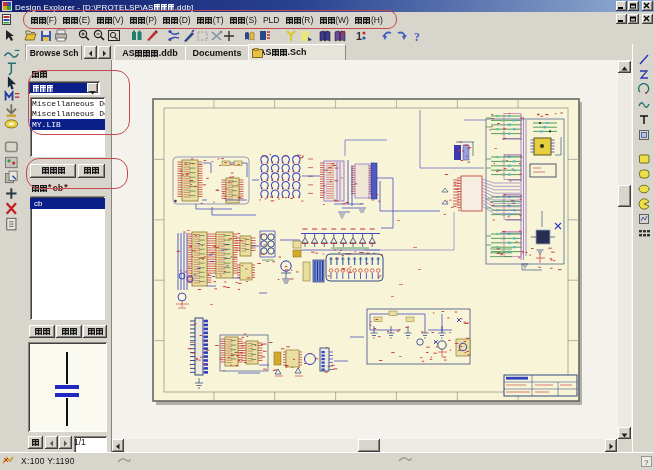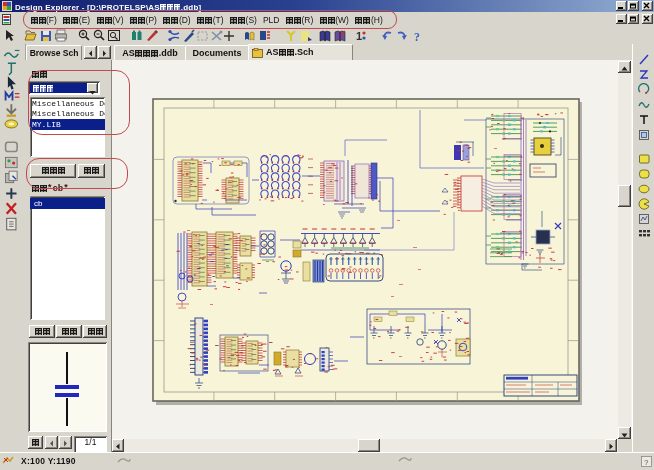--- a/index.html
+++ b/index.html
@@ -18,21 +18,21 @@
 </style></head>
 <body>
 <div class="abs" style="left:0;top:0;width:654px;height:12px;background:linear-gradient(90deg,#111f6e 0%,#29418f 45%,#93aed2 100%)"></div>
 <svg class="abs" style="left:2px;top:1px" width="10" height="10">
 <rect x="0" y="0" width="10" height="10" fill="#d8d5cd"></rect>
 <rect x="1" y="1" width="4" height="4" fill="#d03020"></rect>
     <rect x="5" y="1" width="4" height="4" fill="#3050c0"></rect>
 <rect x="1" y="5" width="4" height="4" fill="#e0a020"></rect>
     <rect x="5" y="5" width="4" height="4" fill="#30a040"></rect>
   </svg>
-<div class="abs" style="left:15px;top:2.5px;font-size:8px;font-weight:bold;color:#fff;letter-spacing:0.2px">Design Explorer - [D:\PROTELSP\AS<i class="cjw"></i><i class="cjw"></i><i class="cjw"></i>.ddb]</div>
+<div class="abs" style="left:15px;top:2.5px;font-size:8px;font-weight:normal;color:#fff;letter-spacing:0.2px">Design Explorer - [D:\PROTELSP\AS<i class="cjw"></i><i class="cjw"></i><i class="cjw"></i>.ddb]</div>
 <div class="abs btn" style="left:616px;top:1px;width:11px;height:10px">
     <svg width="11" height="10" style="display:block">
       <rect x="2" y="6" width="5" height="2" fill="#000"></rect>
     </svg>
   </div>
 <div class="abs btn" style="left:628px;top:1px;width:11px;height:10px">
     <svg width="11" height="10" style="display:block">
       <rect x="2.5" y="3" width="5" height="4" fill="none" stroke="#000" stroke-width="1"></rect>
       <rect x="2.5" y="3" width="5" height="1.6" fill="#000"></rect>
     </svg>
@@ -169,21 +169,21 @@
 <div class="abs" style="left:0;top:44px;width:654px;height:16px;background:#d8d5cd"></div>
 <div class="abs" style="left:26px;top:45px;width:54px;height:15px;background:#d8d5cd;border:1px solid #87857e;border-bottom:none;border-top-color:#fff;border-left-color:#fff;border-radius:2px 2px 0 0;font-size:8.5px;font-weight:bold;color:#111;text-align:center;line-height:14px">Browse Sch</div>
 <div class="abs btn" style="left:84px;top:46px;width:13px;height:13px"><svg width="13" height="13">
       <path d="M8 3.5 L5 6.5 L8 9.5 Z" fill="#222"></path>
     </svg></div>
 <div class="abs btn" style="left:98px;top:46px;width:13px;height:13px"><svg width="13" height="13">
       <path d="M5 3.5 L8 6.5 L5 9.5 Z" fill="#222"></path>
     </svg></div>
 <div class="abs" style="left:114px;top:45px;width:70px;height:15px;background:#d8d5cd;border:1px solid #87857e;border-bottom:none;border-top-color:#fff;border-left-color:#fff;border-radius:2px 2px 0 0;font-size:9px;font-weight:bold;color:#111;text-align:center;line-height:14px">AS<i class="cj"></i><i class="cj"></i><i class="cj"></i>.ddb</div>
 <div class="abs" style="left:185px;top:45px;width:62px;height:15px;background:#d8d5cd;border:1px solid #87857e;border-bottom:none;border-top-color:#fff;border-left-color:#fff;border-radius:2px 2px 0 0;font-size:9px;font-weight:bold;color:#111;text-align:center;line-height:14px">Documents</div>
-<div class="abs" style="left:248px;top:44px;width:86px;height:16px;background:#e6e3db;border:1px solid #87857e;border-bottom:none;border-top-color:#fff;border-left-color:#fff;border-radius:2px 2px 0 0;font-size:9px;font-weight:bold;color:#111;line-height:15px;padding-left:17px">
+<div class="abs" style="left:248px;top:44px;width:86px;height:16px;background:#e6e3db;border:1px solid #87857e;border-bottom:none;border-top-color:#fff;border-left-color:#fff;border-radius:2px 2px 0 0;font-size:9px;font-weight:bold;color:#111;line-height:15px;padding-left:10px">
 <svg class="abs" style="left:3px;top:3px" width="12" height="10">
       <rect x="0.5" y="1.5" width="10" height="8" fill="#e8c040" stroke="#6a5010" stroke-width="0.8"></rect>
       <rect x="2" y="0.5" width="4" height="2" fill="#e8c040" stroke="#6a5010" stroke-width="0.6"></rect>
     </svg>AS<i class="cj"></i><i class="cj"></i>.Sch</div>
 <div class="abs" style="left:0;top:44px;width:25px;height:408px;background:#d8d5cd;border-right:1px solid #a8a5a0"></div>
 <svg class="abs" style="left:3px;top:47px" width="19" height="15" viewBox="0 0 16 13">
     <path d="M1 8 Q4 3 7 7 T13 6" stroke="#207070" stroke-width="1.3" fill="none"></path>
     <path d="M10 3 h4" stroke="#207070" stroke-width="1"></path>
   </svg>
 <svg class="abs" style="left:3px;top:61px" width="19" height="15" viewBox="0 0 16 13">
@@ -255,21 +255,21 @@
 <path d="M27 45 H51 M27 53 H51" stroke="#2028c0" stroke-width="4"></path>
 </svg>
   </div>
 <div class="abs btn" style="left:28px;top:436px;width:15px;height:13px;font-size:8.5px;text-align:center;line-height:12px;color:#111"><i class="cj"></i></div>
 <div class="abs btn" style="left:45px;top:436px;width:13px;height:13px"><svg width="13" height="13">
       <path d="M8 3.5 L5 6.5 L8 9.5 Z" fill="#555"></path>
     </svg></div>
 <div class="abs btn" style="left:59px;top:436px;width:13px;height:13px"><svg width="13" height="13">
       <path d="M5 3.5 L8 6.5 L5 9.5 Z" fill="#555"></path>
     </svg></div>
-<div class="abs sunk" style="left:74px;top:436px;width:33px;height:20px;background:#fff;font-size:8.5px;text-align:center;line-height:13px;color:#111">1/1</div>
+<div class="abs sunk" style="left:74px;top:436px;width:33px;height:20px;background:#fff;font-size:8.5px;text-align:left;line-height:13px;color:#111">1/1</div>
 <div class="abs sunk" style="left:112px;top:60px;width:520px;height:380px;background:#f3f2ec">
     <div style="filter:blur(0.35px)">
       <svg width="520" height="380" style="display:block">
         <rect x="0" y="0" width="520" height="380" fill="#f3f2ec"></rect>
         <rect x="44" y="42" width="426" height="303" fill="#b0afa8"></rect>
         <rect x="41" y="39" width="426" height="302" fill="#f7f4d8" stroke="#686860" stroke-width="1.6"></rect>
         <rect x="52" y="48" width="404" height="284" fill="none" stroke="#9a9a8c" stroke-width="0.8"></rect>
         <path d="M101.9 39 v9 M101.9 332 v9" stroke="#9a9a8c" stroke-width="0.7"></path>
         <path d="M162.7 39 v9 M162.7 332 v9" stroke="#9a9a8c" stroke-width="0.7"></path>
         <path d="M223.6 39 v9 M223.6 332 v9" stroke="#9a9a8c" stroke-width="0.7"></path>
@@ -1120,21 +1120,21 @@
 <div class="abs btn" style="left:605px;top:439px;width:12px;height:13px"><svg width="12" height="13">
       <path d="M4.5 3.5 L8 6.5 L4.5 9.5 Z" fill="#222"></path>
     </svg></div>
 <div class="abs" style="left:618px;top:439px;width:14px;height:13px;background:#d8d5cd"></div>
 <div class="abs btn" style="left:358px;top:439px;width:22px;height:13px"></div>
 <div class="abs" style="left:0;top:452px;width:654px;height:18px;background:#d8d5cd;border-top:1px solid #fff"></div>
 <svg class="abs" style="left:2px;top:455px" width="12" height="10">
     <path d="M1 8 L5 3 L8 6 L11 2" stroke="#c8a020" stroke-width="1.6" fill="none"></path>
     <path d="M2 3 l4 4 M6 3 l-4 4" stroke="#c03030" stroke-width="1"></path>
   </svg>
-<div class="abs" style="left:21px;top:456px;font-size:8.5px;font-weight:bold;color:#111;letter-spacing:0.3px">X:100 Y:1190</div>
+<div class="abs" style="left:21px;top:456px;font-size:8.5px;font-weight:normal;color:#111;letter-spacing:0.3px">X:100 Y:1190</div>
 <svg class="abs" style="left:117px;top:456px" width="14" height="9">
     <path d="M1 6 Q5 1 9 4 T13 3" stroke="#9a978e" stroke-width="1.3" fill="none"></path>
   </svg>
 <svg class="abs" style="left:398px;top:455px" width="14" height="9">
     <path d="M1 6 Q5 1 9 4 T13 3" stroke="#9a978e" stroke-width="1.3" fill="none"></path>
   </svg>
 <svg class="abs" style="left:641px;top:456px" width="11" height="11">
     <rect x="0.5" y="0.5" width="10" height="10" fill="#eceae2" stroke="#888" stroke-width="0.8"></rect>
     <text x="3" y="8.5" font-size="8" fill="#555" font-family="Liberation Sans">?</text>
   </svg>

